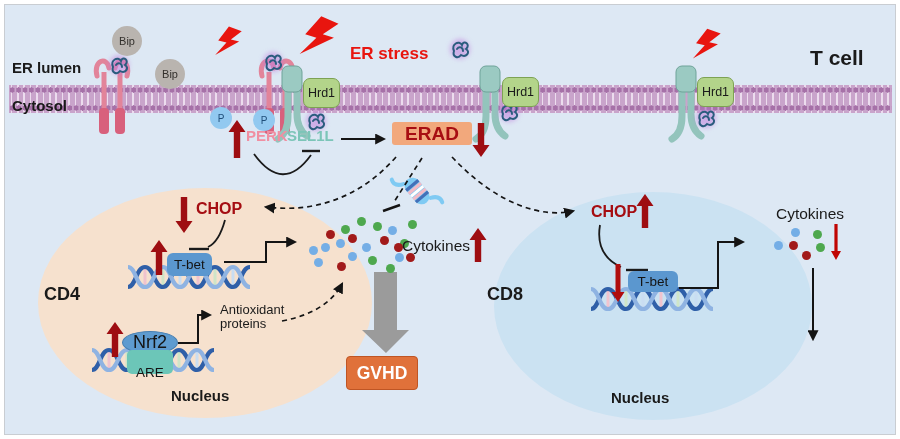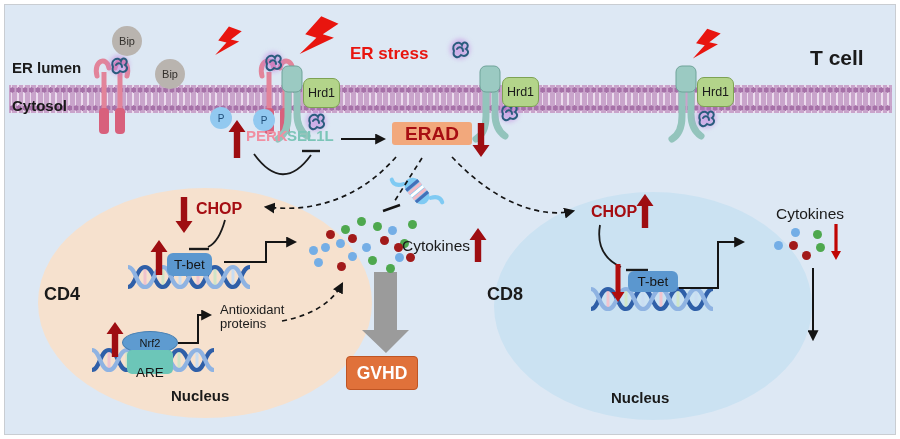--- a/index.html
+++ b/index.html
@@ -211,21 +211,21 @@
   <div class="bx" style="left:697px;top:77px;width:37px;height:30px;background:#b3d48a;border:1.5px solid #7da253;border-radius:7px;">
     <span style="font-size:12.5px;color:#1a1a1a;">Hrd1</span>
   </div>
   <div class="bx" style="left:167px;top:253px;width:45px;height:23px;background:#5b97cf;border-radius:6px;">
     <span style="font-size:13.5px;color:#141414;">T-bet</span>
   </div>
   <div class="bx" style="left:628px;top:271px;width:50px;height:21px;background:#5b97cf;border-radius:6px;">
     <span style="font-size:13.5px;color:#141414;">T-bet</span>
   </div>
   <div class="bx" style="left:122px;top:331px;width:56px;height:23px;background:#5e9bd0;border:1px solid #477fb2;border-radius:50%;">
-    <span style="font-size:11px;color:#141414;">Nrf2</span>
+    <span style="font-size:18px;color:#141414;">Nrf2</span>
   </div>
   <div class="bx" style="left:127px;top:350px;width:46px;height:24px;background:#6cc6b8;border-radius:5px;">
     <span style="font-size:13.5px;color:#141414;margin-top:20px;">ARE</span>
   </div>
   <div class="bx" style="left:346px;top:356px;width:72px;height:34px;background:#e0713a;border:1px solid #bf5524;border-radius:4px;">
     <span style="font-weight:bold;font-size:17.5px;color:#ffffff;">GVHD</span>
   </div>
   <div class="bx circle" style="left:112px;top:26px;width:30px;height:30px;background:#b9b4af;">
     <span style="font-size:11px;color:#33302c;">Bip</span>
   </div>

